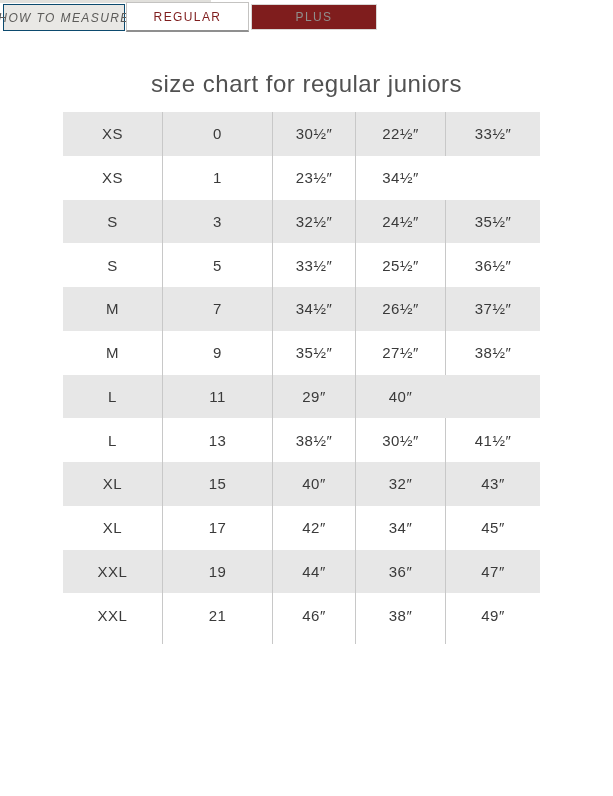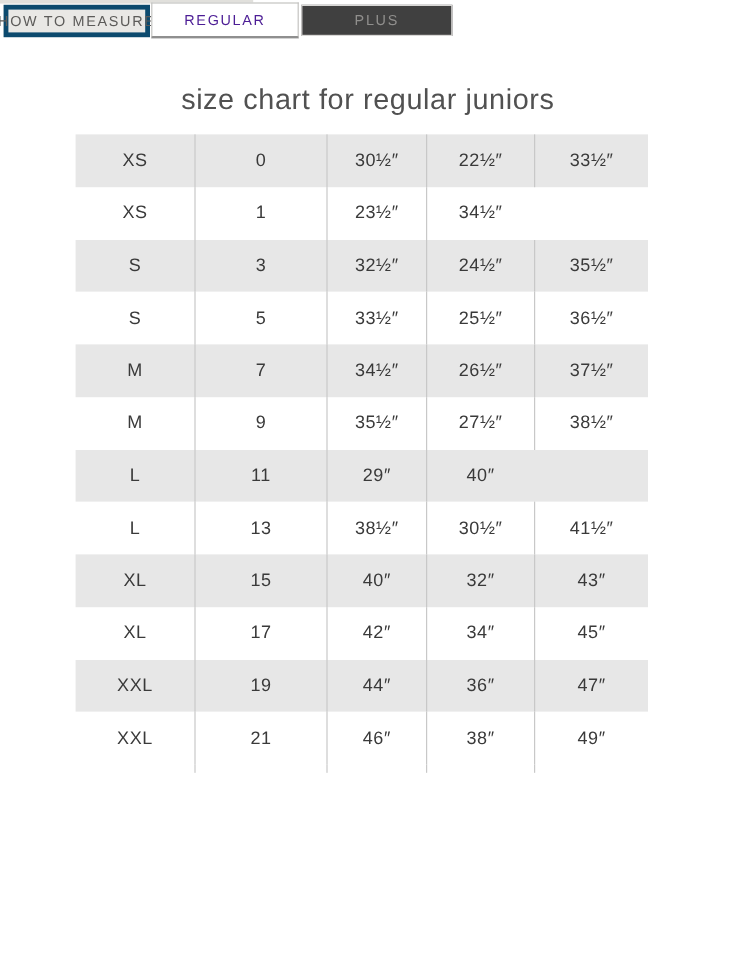--- a/index.html
+++ b/index.html
@@ -28,33 +28,34 @@
     position: absolute;
     display: flex; align-items: center; justify-content: center;
     font-size: 12px;
     letter-spacing: 1.4px;
     cursor: pointer;
     white-space: nowrap;
   }
   .tab-htm {
     left: 3px; top: 4px; width: 122px; height: 27px;
     background: #e9e8e5;
-    border: 4px solid #0c4a6e;
+    border: 1px solid #0c4a6e;
     color: #5c5b59;
+    font-style: italic;
   }
   .tab-reg {
     left: 126px; top: 2px; width: 123px; height: 30px;
     background: #ffffff;
     border: 1px solid #c4c3c1;
     border-bottom: 2px solid #8f8f8f;
-    color: #4c1d95;
+    color: #7f1d1d;
   }
   .tab-plus {
     left: 251px; top: 4px; width: 126px; height: 26px;
-    background: #404040;
+    background: #7f1d1d;
     border: 1px solid #d9d8d6;
     color: #908f8d;
   }
   
   .title {
     position: absolute;
     top: 70px; left: 0;
     width: 613px;
     text-align: center;
     font-size: 24px;

